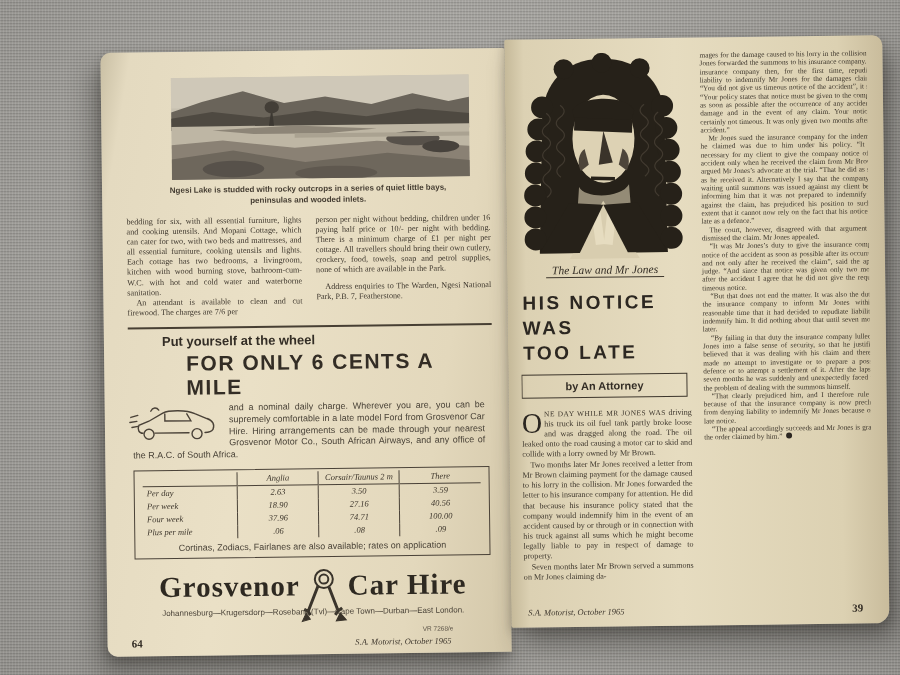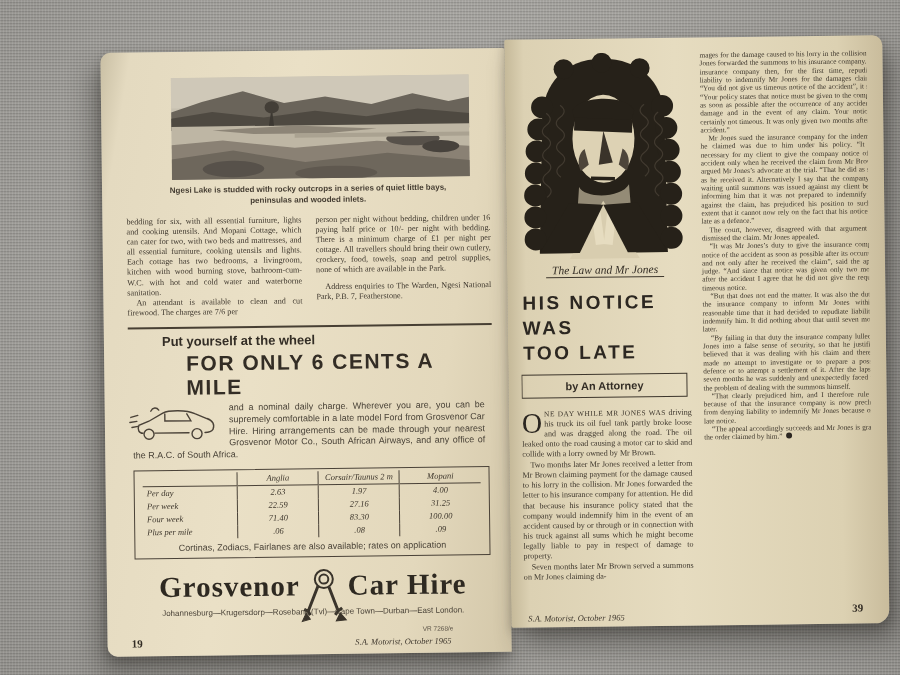--- a/index.html
+++ b/index.html
@@ -71,21 +71,21 @@
   .law-cap{ text-align:center; margin-top:1px; }
   .law-cap span{ font:italic 11.5px "Liberation Serif", serif; color:#332d25; border-bottom:1.2px solid #3e372d; padding:0 6px 1px; }
   .r-head{ font:bold 19px/1.32 "Liberation Sans", sans-serif; letter-spacing:2.5px; color:#2c2721; margin:12px 0 9px 2px; }
   .byline{ border:1.5px solid #3e372d; text-align:center; font:bold 11px "Liberation Sans", sans-serif; color:#332d25; padding:5px 2px; margin:0 4px 11px 0; }
   .rcol1 .art{ font-size:8.1px; line-height:1.24; text-align:justify; color:#3c352b; }
   .rcol1 .art p{ margin-bottom:1px; }
   .dropcap{ float:left; font:28px/0.8 "Liberation Serif", serif; color:#2c2721; padding:3px 2px 0 0; }
   .leadcaps{ font-size:7.4px; letter-spacing:.5px; }
   .endmark{ display:inline-block; width:6px; height:6px; background:#2c2721; border-radius:50%; margin-left:4px; }
   .rfoot{ display:flex; justify-content:space-between; align-items:flex-end; margin-top:6px; padding:0 10px 0 4px; }
-  .rfoot .pagenum{ margin-bottom:6px; }
+  .rfoot .pagenum{ margin-bottom:0; }
 </style>
 </head>
 <body>
 
 <div class="magazine">
 
   <div class="page page-left">
 
     <div class="photo">
       <svg viewBox="0 0 290 100" preserveAspectRatio="none">
@@ -138,40 +138,40 @@
       </svg>
       <div class="ad-body">and a nominal daily charge. Wherever you are, you can be supremely comfortable in a late model Ford from Grosvenor Car Hire. Hiring arrangements can be made through your nearest Grosvenor Motor Co., South African Airways, and any office of the R.A.C. of South Africa.</div>
 
       <div class="rate-box">
         <table>
           <thead>
             <tr>
               <th class="lcell"></th>
               <th class="vcell">Anglia</th>
               <th class="vcell">Corsair/Taunus 2 m</th>
-              <th class="vcell">Mopani</th>
+              <th class="vcell">There</th>
             </tr>
           </thead>
           <tbody>
             <tr>
               <td class="lcell">Per day</td>
               <td class="vcell">2.63</td>
-              <td class="vcell">1.97</td>
-              <td class="vcell">4.00</td>
+              <td class="vcell">3.50</td>
+              <td class="vcell">3.59</td>
             </tr>
             <tr>
               <td class="lcell">Per week</td>
-              <td class="vcell">22.59</td>
+              <td class="vcell">18.90</td>
               <td class="vcell">27.16</td>
-              <td class="vcell">31.25</td>
+              <td class="vcell">40.56</td>
             </tr>
             <tr>
               <td class="lcell">Four week</td>
-              <td class="vcell">71.40</td>
-              <td class="vcell">83.30</td>
+              <td class="vcell">37.96</td>
+              <td class="vcell">74.71</td>
               <td class="vcell">100.00</td>
             </tr>
             <tr>
               <td class="lcell">Plus per mile</td>
               <td class="vcell">.06</td>
               <td class="vcell">.08</td>
               <td class="vcell">.09</td>
             </tr>
           </tbody>
         </table>
@@ -191,21 +191,21 @@
           </g>
         </svg>
         <span class="brand-word">Car Hire</span>
       </div>
 
       <div class="cities">Johannesburg—Krugersdorp—Rosebank (Tvl)—Cape Town—Durban—East London.</div>
       <div class="print-code">VR 7268/e</div>
     </div>
 
     <div class="lfoot">
-      <span class="pagenum">19</span>
+      <span class="pagenum">64</span>
       <span class="credit">S.A. Motorist, October 1965</span>
     </div>
   </div>
 
   <div class="page page-right">
     <div class="rcols">
       <div class="rcol1">
 
         <svg class="judge" viewBox="0 0 168 206">
           <path d="M84,6 C46,6 26,32 24,62 L20,200 L148,200 L146,60 C144,30 122,6 84,6 Z" fill="#262119"></path>

